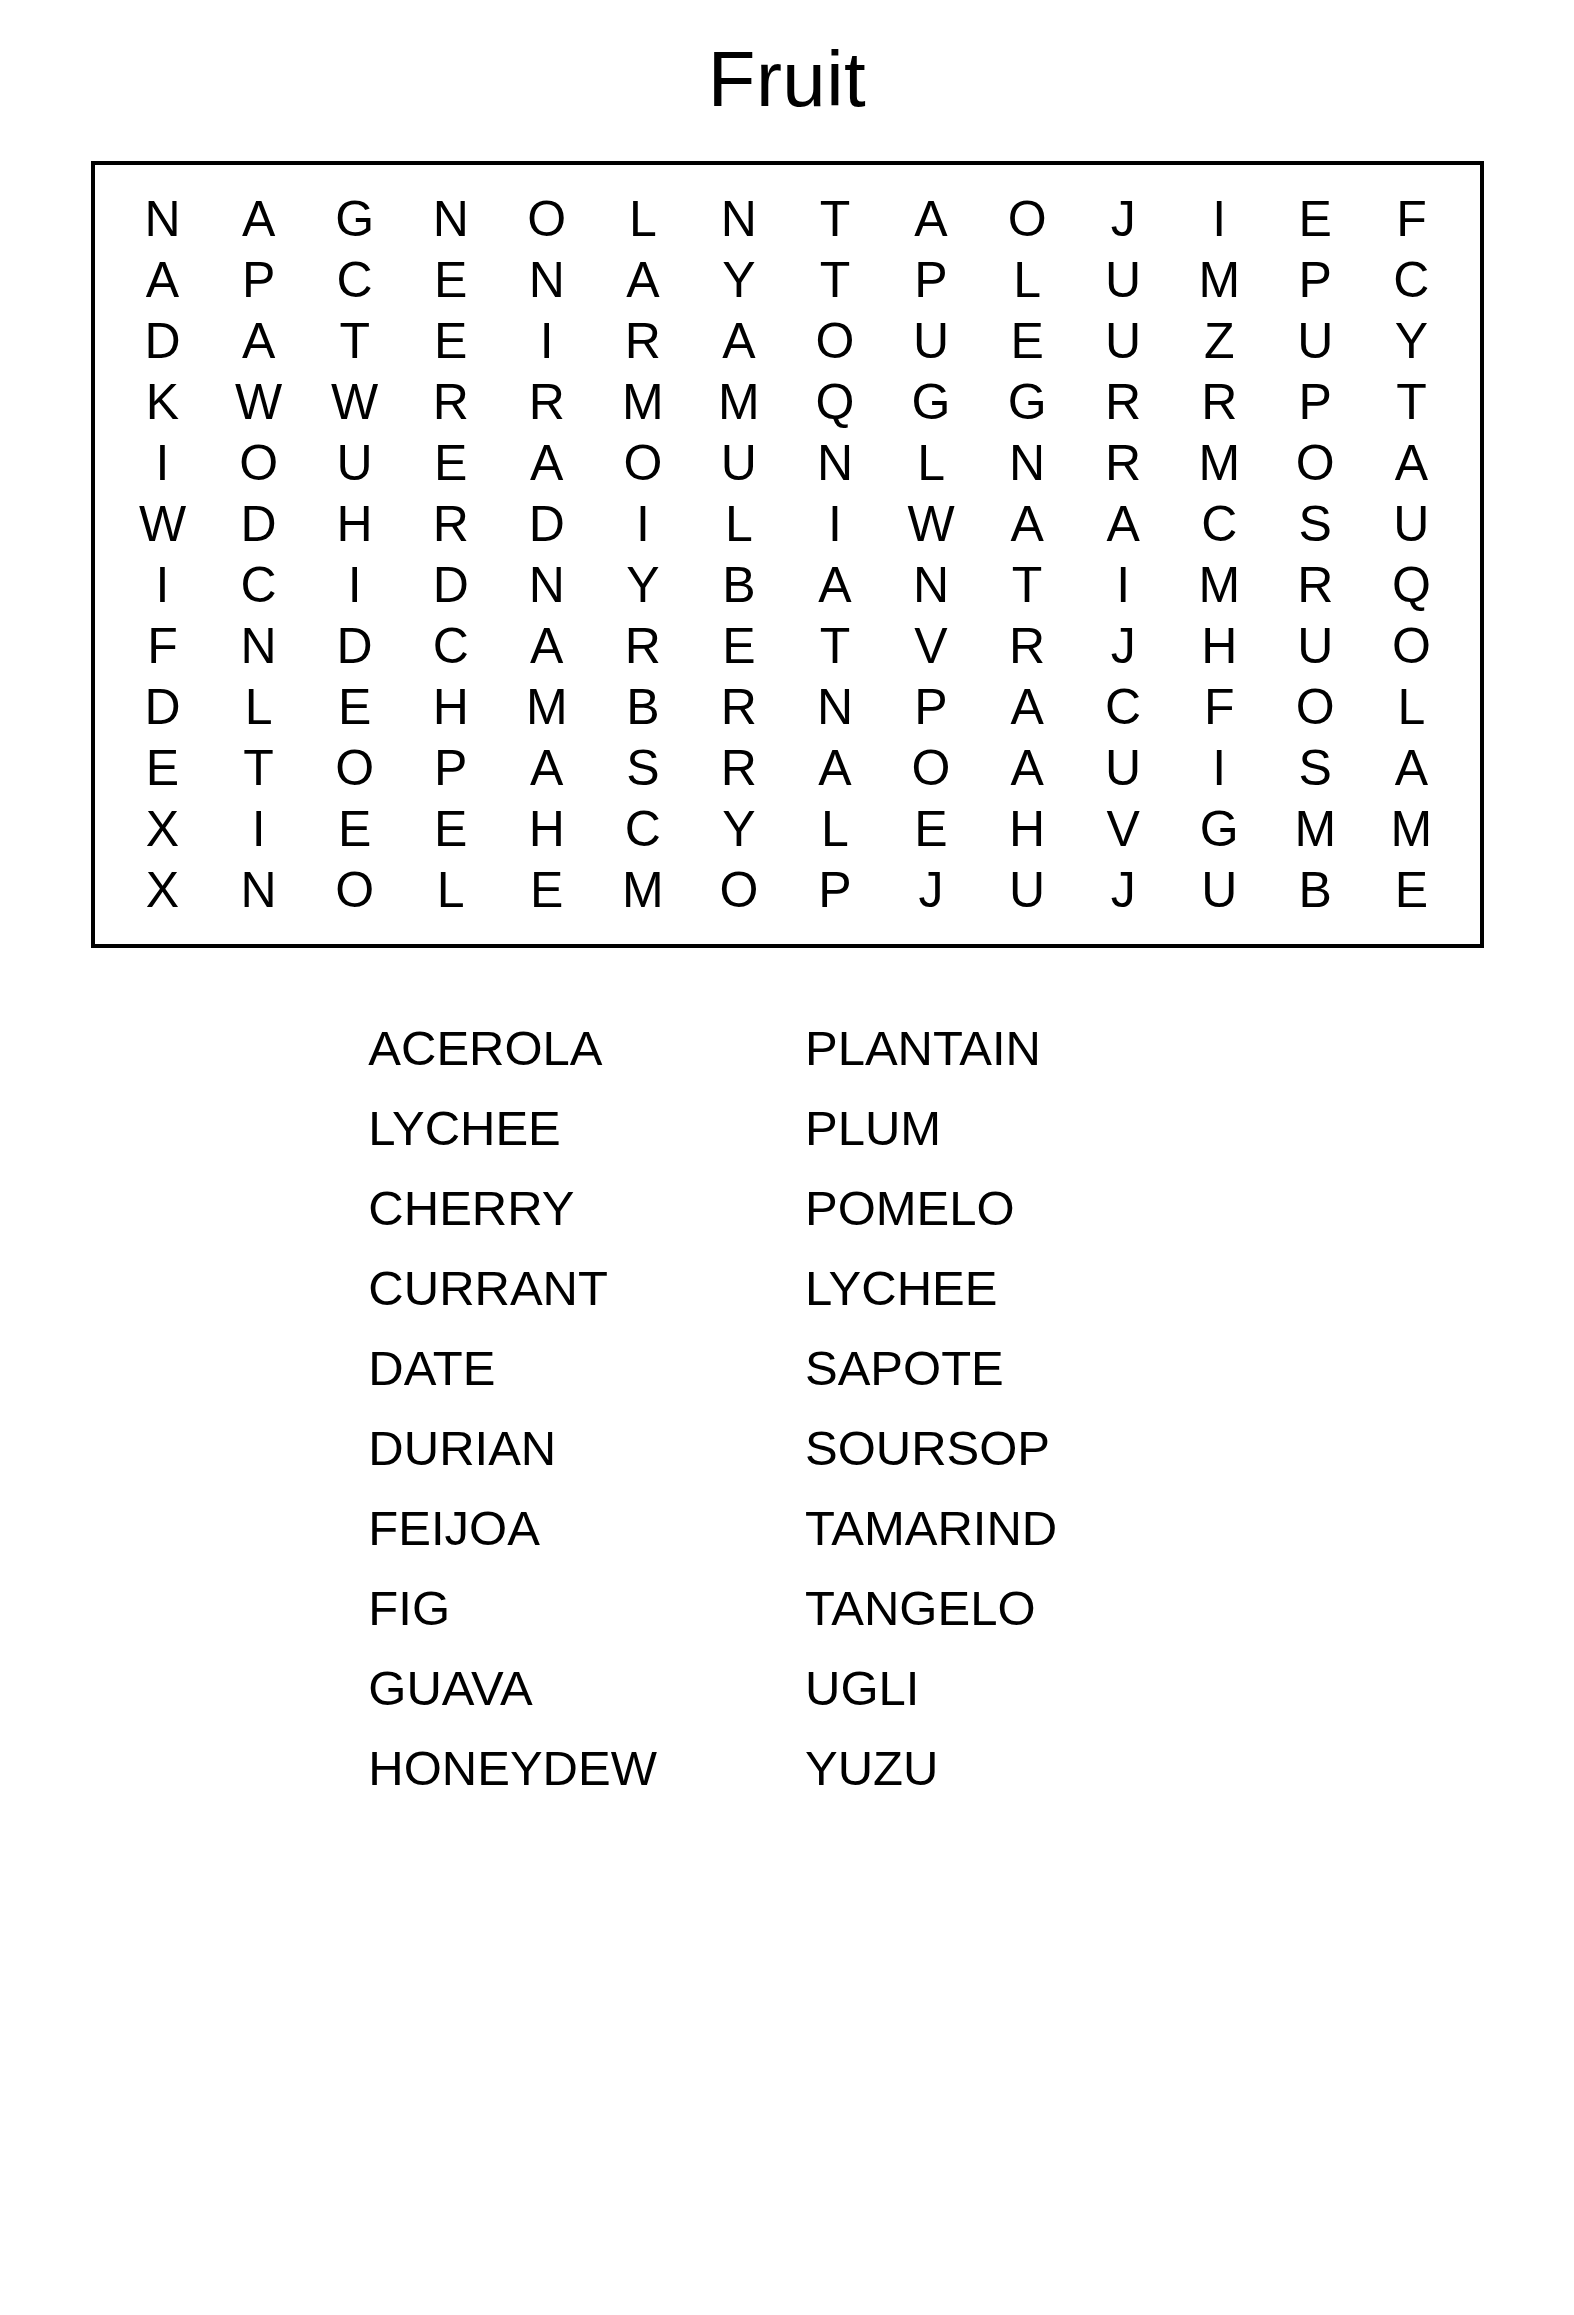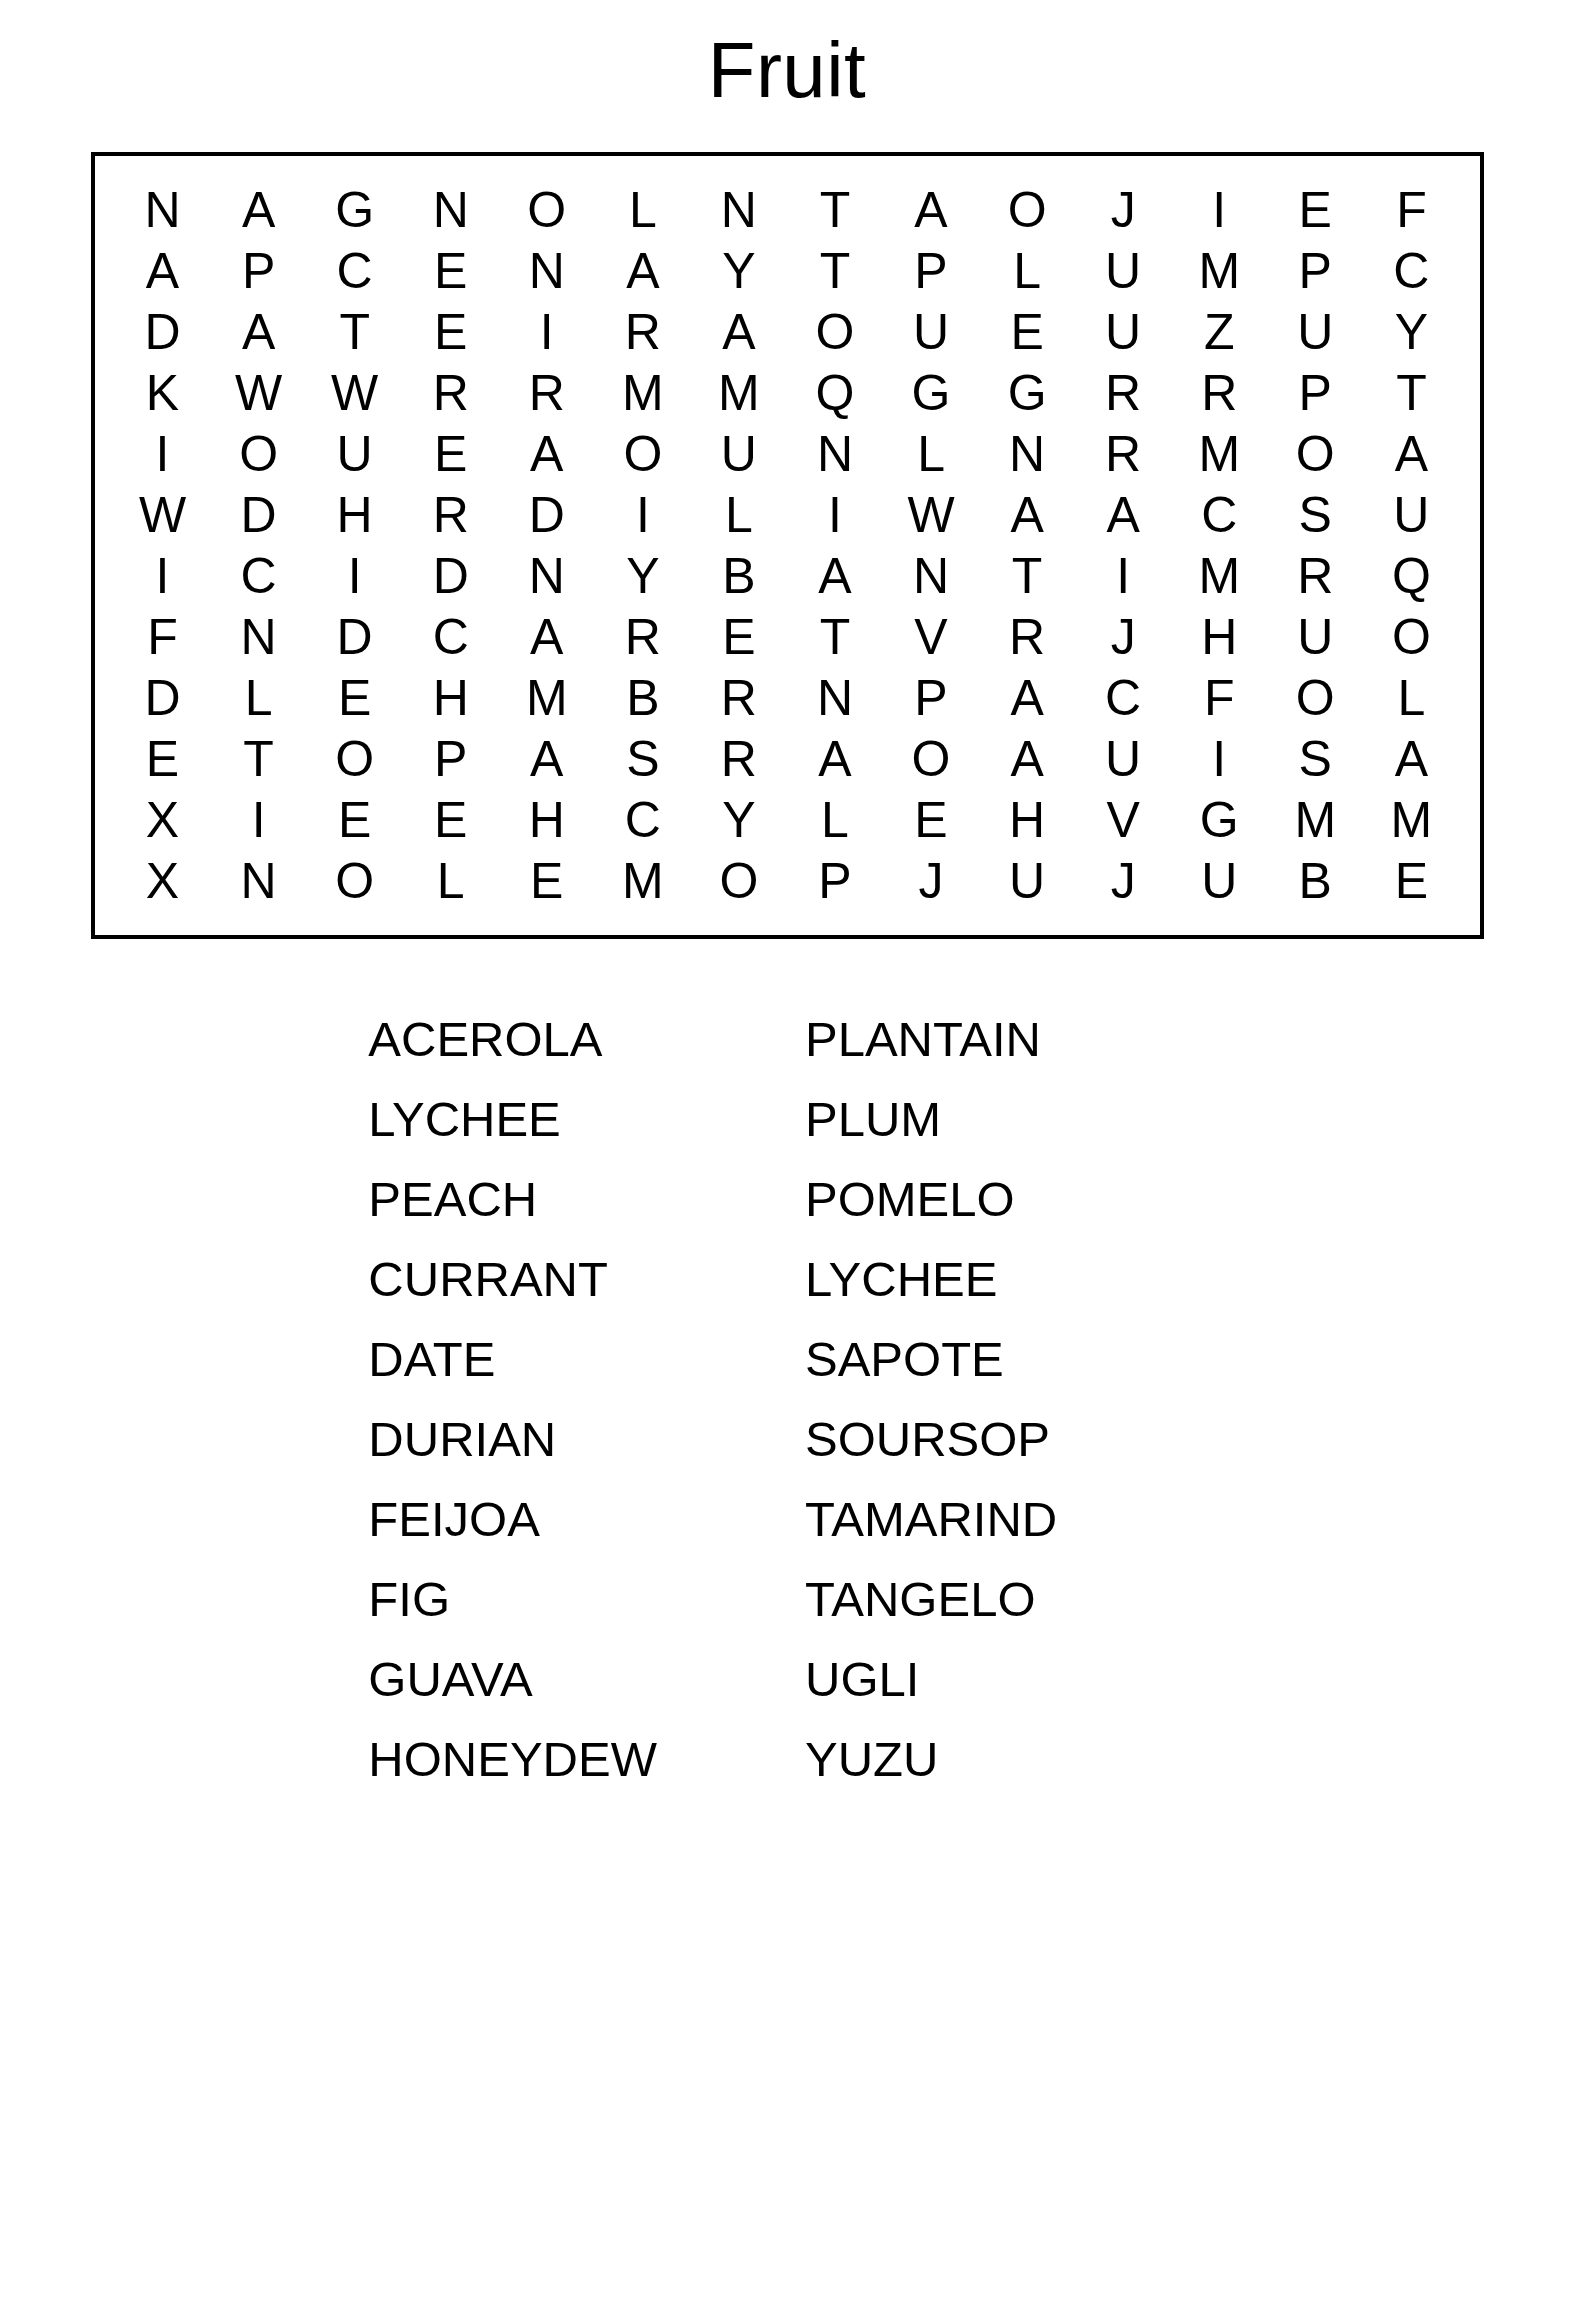--- a/index.html
+++ b/index.html
@@ -12,21 +12,21 @@
     height: 2316px;
     font-family: "Liberation Sans", sans-serif;
     color: #000000;
     position: relative;
     overflow: hidden;
   }
   .page {
     width: 1574px;
     height: 1648px;
     box-sizing: border-box;
-    padding: 0;
+    padding: 9px;
     position: relative;
   }
   .title {
     text-align: center;
     font-size: 78px;
     font-weight: 400;
     letter-spacing: 0.5px;
     margin: 0;
     padding-top: 31px;
     line-height: 1.0;
@@ -278,21 +278,21 @@
             <td>E</td>
           </tr>
         </tbody>
     </table>
   </div>
 
   <div class="words">
     <div class="word-col">
         <div class="word">ACEROLA</div>
         <div class="word">LYCHEE</div>
-        <div class="word">PEACH</div>
+        <div class="word">CHERRY</div>
         <div class="word">CURRANT</div>
         <div class="word">DATE</div>
         <div class="word">DURIAN</div>
         <div class="word">FEIJOA</div>
         <div class="word">FIG</div>
         <div class="word">GUAVA</div>
         <div class="word">HONEYDEW</div>
       </div>
     <div class="word-col">
         <div class="word">PLANTAIN</div>

